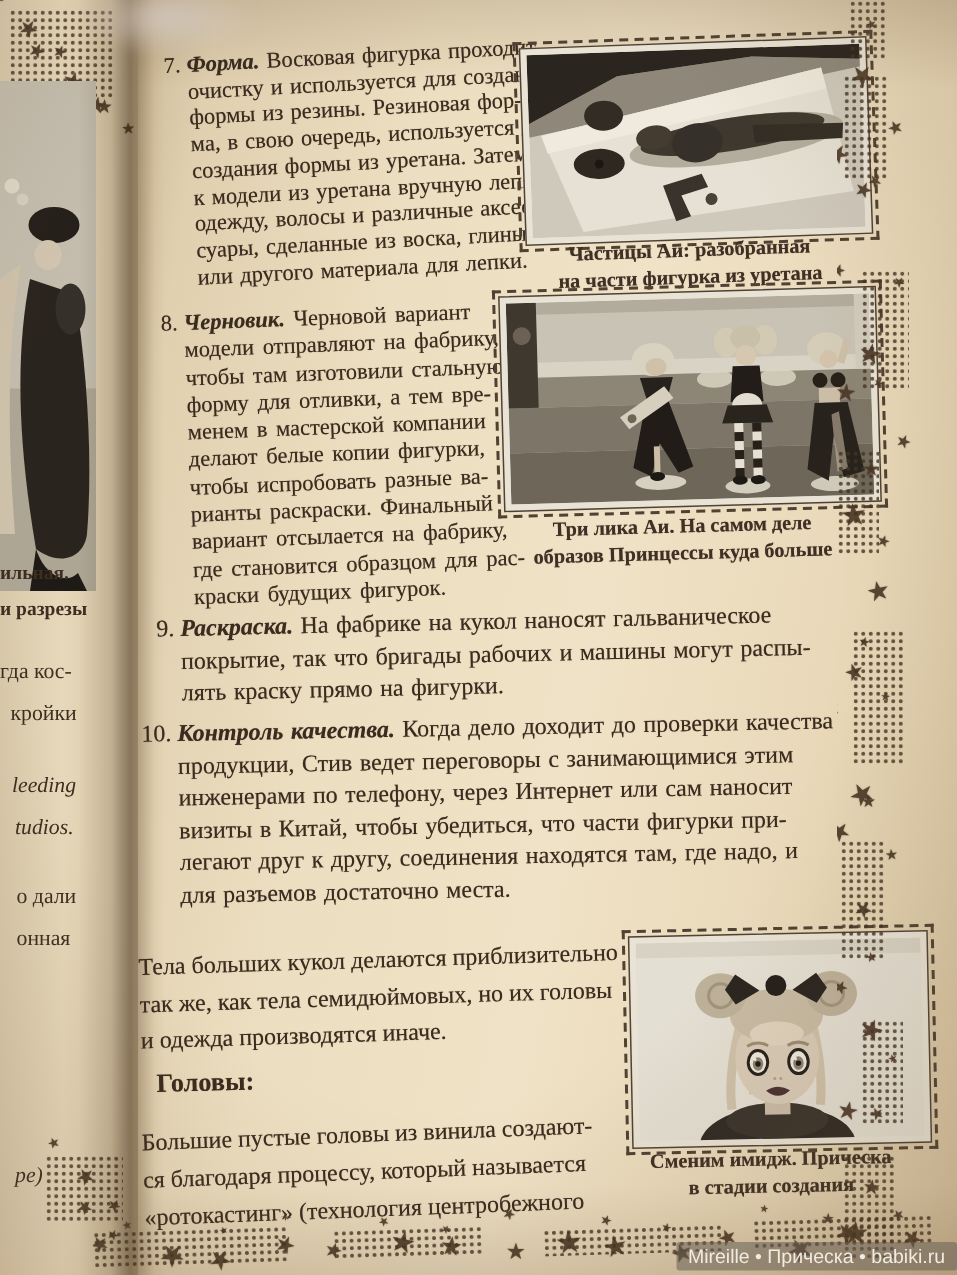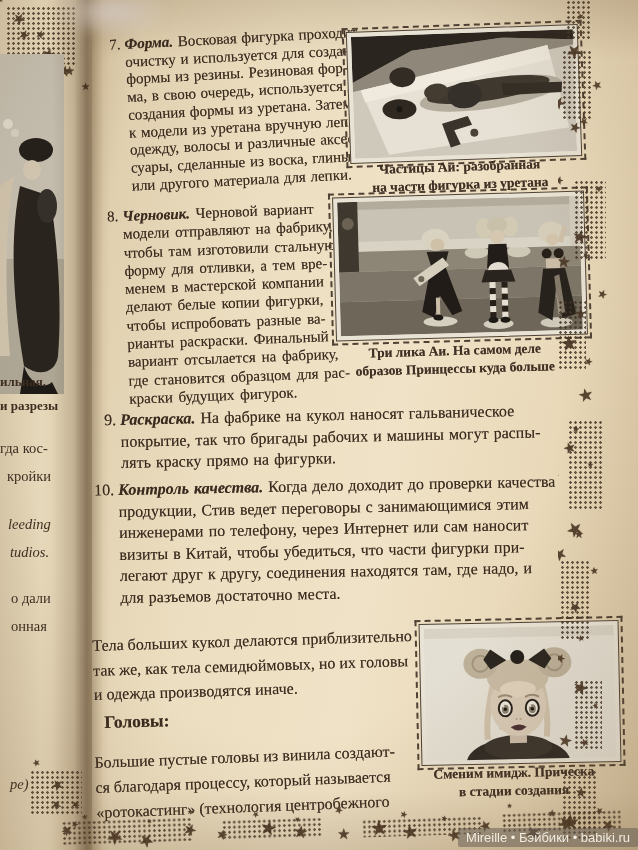--- a/index.html
+++ b/index.html
@@ -404,14 +404,14 @@
       <span class="star" style="left: 379.464px; top: 11.9351px; font-size: 7.7732px; transform: rotate(16.9588deg);">★</span>
       <span class="star" style="left: 444.577px; top: 2.33814px; font-size: 6.70103px; transform: rotate(11.1856deg);">★</span>
       <span class="star" style="left: 485.691px; top: 8.74124px; font-size: 9.62887px; transform: rotate(5.41237deg);">★</span>
       <div class="dots" style="left: 0px; top: 6px; width: 130px; height: 24px;"></div>
       <div class="dots" style="left: 160px; top: 10px; width: 100px; height: 20px;"></div>
       <div class="dots" style="left: 300px; top: 14px; width: 120px; height: 18px;"></div>
       <div class="dots" style="left: 440px; top: 12px; width: 120px; height: 20px;"></div>
     </div>
 
   <div class="vignette"></div>
-  <div class="watermark">Mireille • Бэйбики • babiki.ru</div>
+  <div class="watermark">Mireille • Прическа • babiki.ru</div>
 </div>
 
 </body></html>

